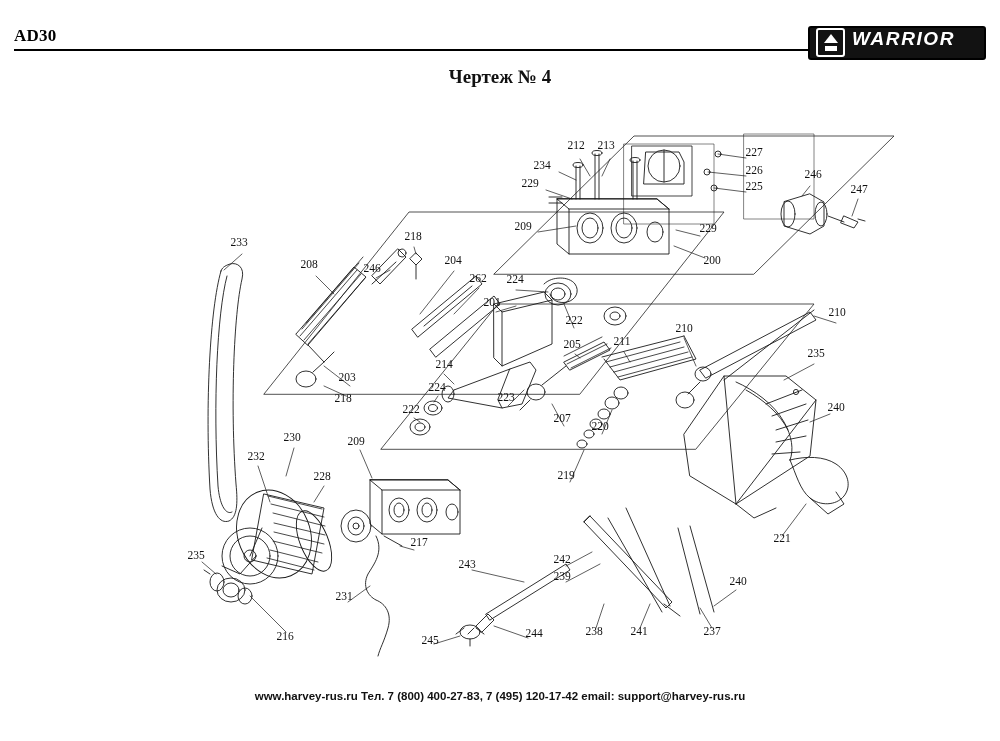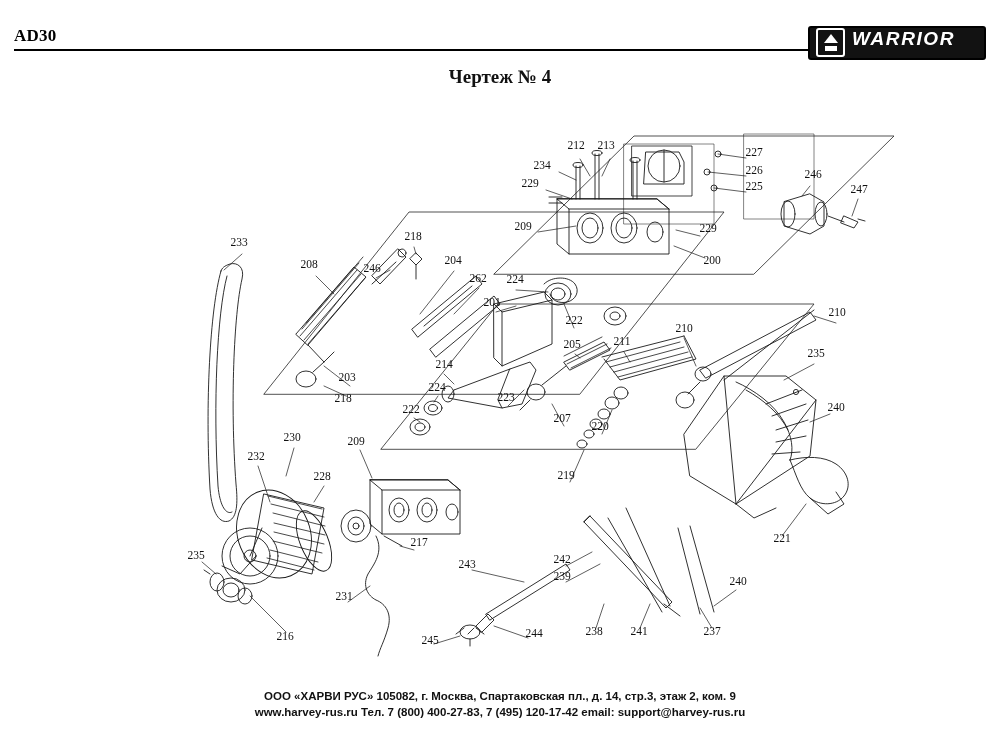--- a/index.html
+++ b/index.html
@@ -441,15 +441,14 @@
     <text x="406" y="540">245</text>
     <text x="510" y="533">244</text>
     <text x="570" y="531">238</text>
     <text x="615" y="531">241</text>
     <text x="688" y="531">237</text>
   </g>
 </svg>
 </div>
 
 <div class="page-footer">
-  <div class="line1">ООО «ХАРВИ РУС» 105082, г. Москва, Спартаковская пл., д. 14, стр.3, этаж 2, ком. 9</div>
   <div class="line2">www.harvey-rus.ru Тел. 7 (800) 400-27-83, 7 (495) 120-17-42 email: support@harvey-rus.ru</div>
 </div>
 
 </body></html>

